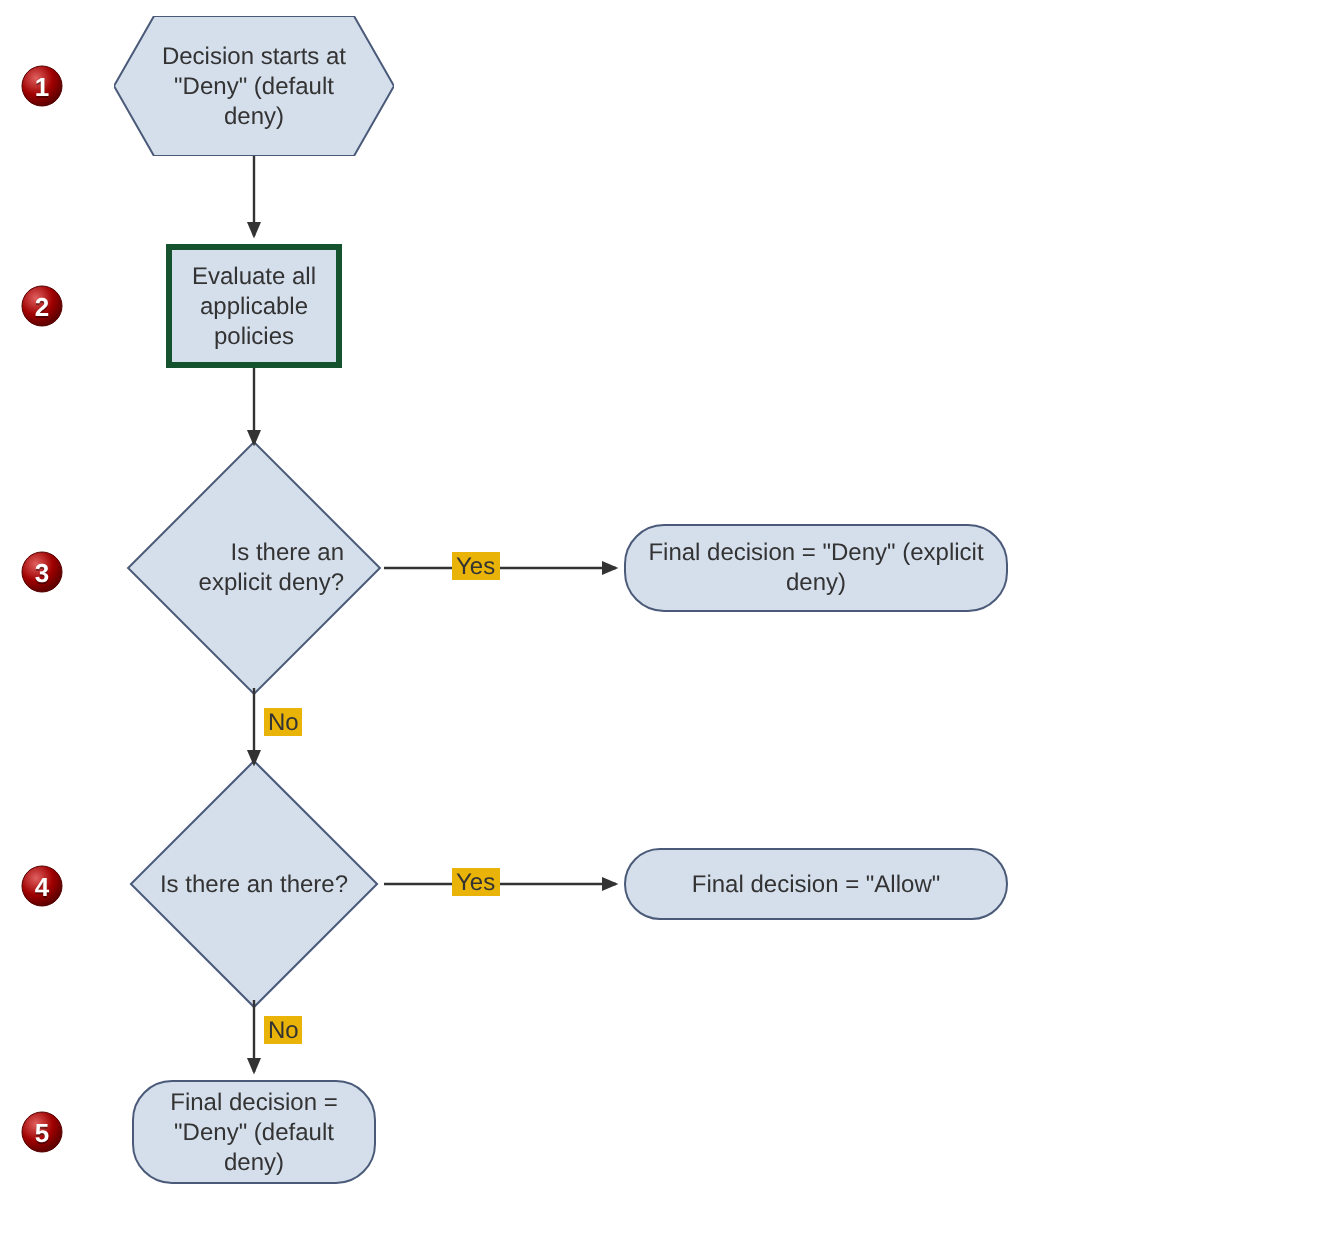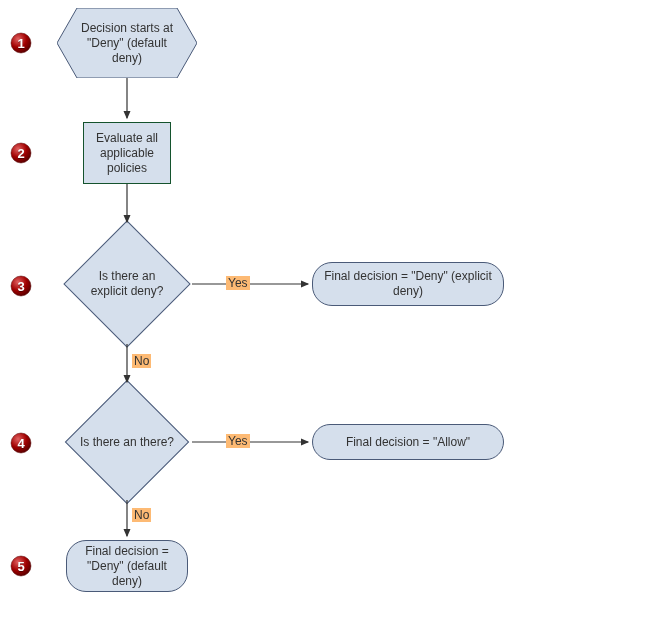--- a/index.html
+++ b/index.html
@@ -23,21 +23,21 @@
     align-items: center;
     justify-content: center;
     line-height: 1.25;
     padding: 4px;
   }
   .label {
     display: block;
   }
   .rect {
     background: #d5dfec;
-    border: 1px solid #14532d;
+    border: 3px solid #14532d;
   }
   .rounded {
     background: #d5dfec;
     border: 1px solid #4a5a78;
     border-radius: 20px;
   }
   
   .hex {
     position: absolute;
   }
@@ -56,42 +56,42 @@
     position: absolute;
     left: 50%; top: 50%;
     transform: translate(-50%, -50%) rotate(45deg);
     background: #d5dfec;
     border: 1px solid #4a5a78;
   }
   .diamond .label-wrap {
     position: absolute;
     left: 0; top: 0; width: 100%; height: 100%;
     display: flex; align-items: center; justify-content: center;
-    text-align: center; line-height: 1.25;
+    text-align: right; line-height: 1.25;
   }
   
   .badge {
     position: absolute;
     width: 22px; height: 22px;
   }
   .badge svg { display: block; }
   .badge .num {
     position: absolute;
     left: 0; top: 0; width: 100%; height: 100%;
     display: flex; align-items: center; justify-content: center;
     color: #fff; font-weight: bold; font-size: 13px;
     text-shadow: 0 1px 0 rgba(0,0,0,0.4);
   }
   
   .arrow { position: absolute; }
   .edge-label {
     position: absolute;
     font-size: 12px;
     color: #333;
-    background: #fdba74;
+    background: #eab308;
     padding: 0 2px;
   }
 </style>
 </head>
 <body>
 
 <div class="canvas">
 
   <div class="badge" style="left:10px; top:32px;">
     <svg width="22" height="22" viewBox="0 0 22 22">

